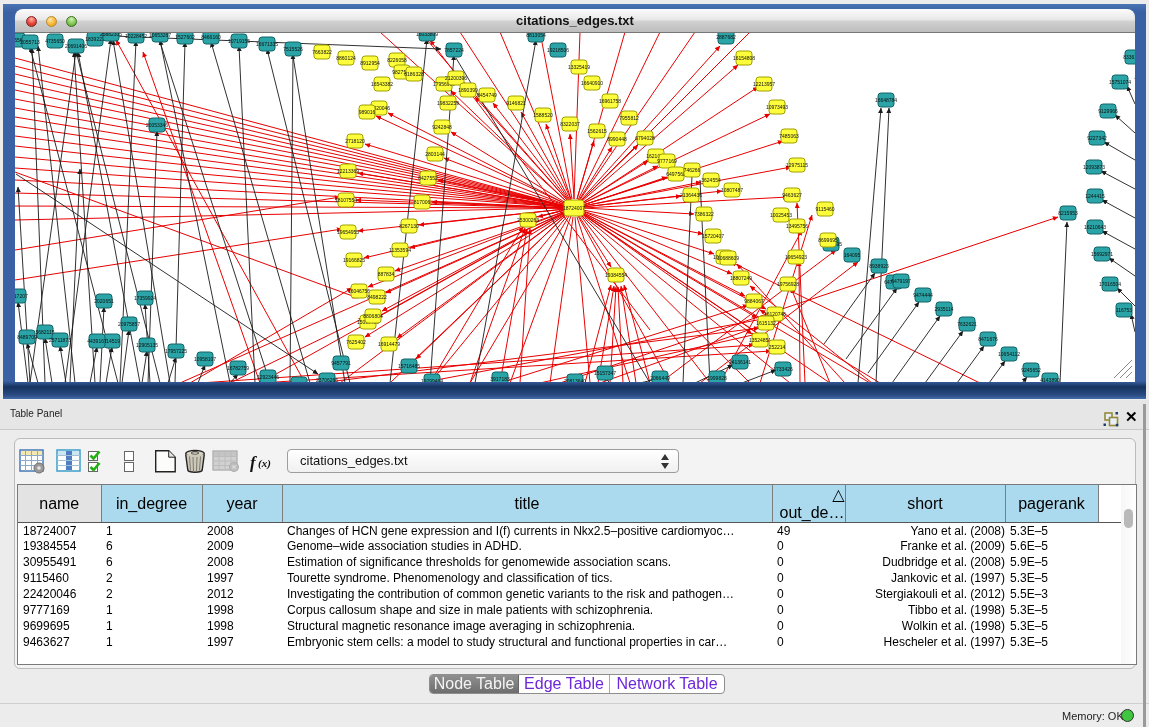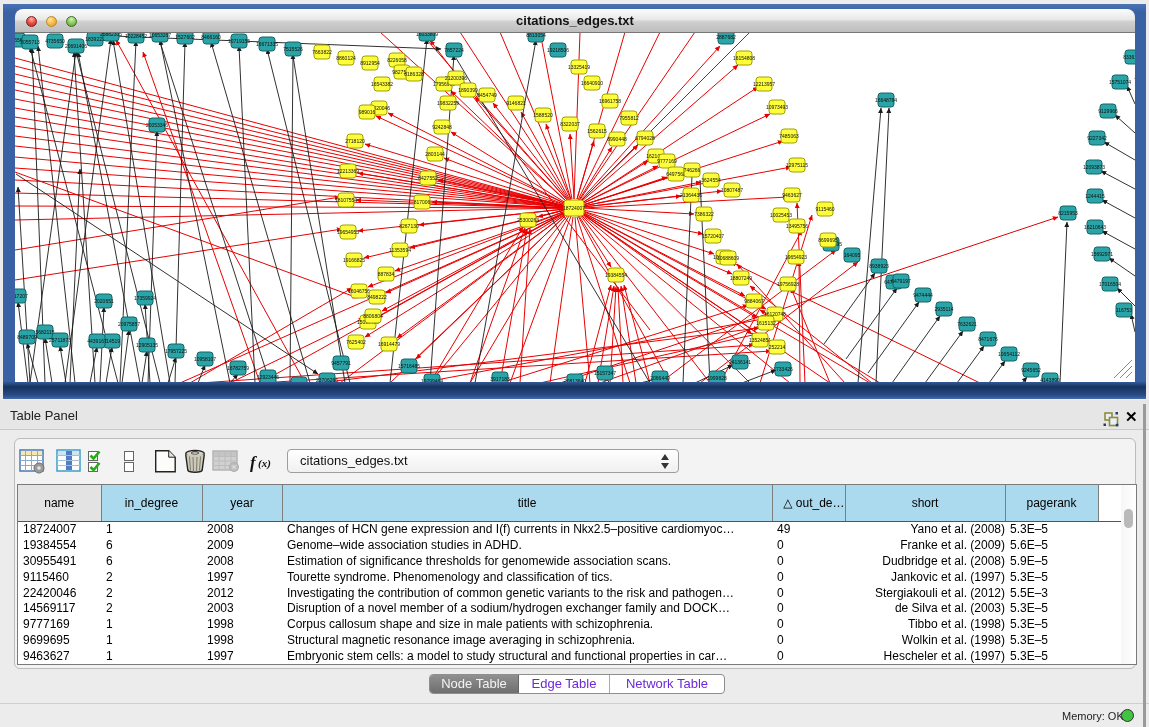--- a/index.html
+++ b/index.html
@@ -10,42 +10,42 @@
  border-radius:8px 8px 0 0;background:linear-gradient(180deg,#fbfbfb 0,#e9e9e9 45%,#d0d0d0 55%,#bdbdbd 100%);
  border-bottom:1px solid #777}
 .titlebar .tt{position:absolute;left:0;right:0;top:4px;text-align:center;font-size:13px;font-weight:bold;color:#111}
 .tl{position:absolute;top:6.5px;width:11px;height:11px;border-radius:50%}
 .tl.r{left:11px;background:radial-gradient(circle at 50% 25%,#ffb3ad,#e8453a 55%,#b52e27);border:1px solid #7e2420}
 .tl.y{left:31px;background:radial-gradient(circle at 35% 30%,#ffe7a8,#f6b231 60%,#d99a1f);border:0.5px solid #b88a28}
 .tl.g{left:51px;background:radial-gradient(circle at 50% 25%,#d2f0b5,#82c858 55%,#56992e);border:1px solid #40701f}
 .graph{position:absolute;left:15px;top:33px;width:1120px;height:349px;background:#fff;overflow:hidden}
 .tp-head{position:absolute;left:0;top:400px;width:1149px;height:30px;
  background:#e6e6e6;border-bottom:1px solid #c9c9c9}
-.tp-head .t{position:absolute;left:10px;top:8px;font-size:13px;color:#222}
+.tp-head .t{position:absolute;left:10px;top:8px;font-size:10px;color:#222}
 .handle{position:absolute;left:570px;top:399px;font-size:9px;color:#555}
 .fl-ic{position:absolute;left:1103px;top:411px}
 .x-ic{position:absolute;left:1125px;top:408px;font-size:15px;color:#000;font-weight:bold}
 .panelbox{position:absolute;left:14px;top:438px;width:1122px;height:231px;background:#f3f3f3;border:1px solid #bbb;border-radius:6px}
 .toolbar{position:absolute;left:0;top:432px;width:1149px;height:52px}
 .combo{position:absolute;left:287px;top:17px;width:392px;height:24px;background:linear-gradient(180deg,#fff,#f0f0f0);
  border:1px solid #9d9d9d;border-radius:4px;font-size:13px;color:#111;line-height:22px;padding-left:12px}
 .combo .arr{position:absolute;right:8px;top:4px}
 .tablewrap{position:absolute;left:17px;top:484px;width:1120px;height:181px;background:#fff;
  border:1px solid #7a7a7a;overflow:hidden}
 table.grid{border-collapse:collapse;table-layout:fixed;width:1103px;font-size:12px;color:#000}
 table.grid th{background:#abd9ed;border-right:1px solid #7d7d7d;border-bottom:1px solid #555;
- font-weight:normal;font-size:12px;height:36px;padding:0}
+ font-weight:normal;font-size:16px;height:20px;padding:0}
 table.grid th.c0{background:#e3e3e3}
 table.grid th.c7{border-bottom:1px solid #555}
 table.grid td{height:15.9px;padding:0 0 0 5px;white-space:nowrap;overflow:hidden}
 .c0{width:83px}.c1{width:101px}.c2{width:80px}.c3{width:490px}.c4{width:73px}.c5{width:160px}.c6{width:93px}.c7{border-right:none!important;background:#fff!important}
 td.c5{text-align:right;padding:0}td.c6{padding-left:4px}
 .vscroll{position:absolute;right:0;top:0;width:15px;height:179px;background:linear-gradient(90deg,#f6f6f6,#fff)}
 .vthumb{position:absolute;right:3px;top:24px;width:9px;height:19px;border-radius:5px;background:#b9b9b9}
-.tabs{position:absolute;left:429px;top:674px;height:20px;display:flex;font-size:13px;
+.tabs{position:absolute;left:429px;top:674px;height:20px;display:flex;font-size:16px;
  border:1px solid #8e8e8e;border-radius:4px;overflow:hidden;background:#fff}
 .tabs .seg{line-height:18px;text-align:center;color:#6d28d9;border-right:1px solid #aaa}
 .tabs .seg.on{background:linear-gradient(180deg,#909090,#6e6e6e);color:#f4f4f4;border-right:1px solid #666}
 .statusline{position:absolute;left:0;top:703px;width:1149px;border-top:1px solid #cfcfcf}
 .mem{position:absolute;left:1062px;top:710px;font-size:11px;color:#222}
 .memdot{position:absolute;left:1121px;top:709px;width:13px;height:13px;border-radius:50%;
  background:#3ec73e;border:1.5px solid #333}
 .edgeR{position:absolute;left:1143px;top:404px;width:3px;height:323px;background:#9a9a9a}
 </style></head><body>
 <div class="bluepanel"></div>
@@ -694,30 +694,20 @@
           <td class="c0">22420046</td>
           <td class="c1">2</td>
           <td class="c2">2012</td>
           <td class="c3">Investigating the contribution of common genetic variants to the risk and pathogen…</td>
           <td class="c4">0</td>
           <td class="c5">Stergiakouli et al. (2012)</td>
           <td class="c6">5.5E–3</td>
           <td class="c7"></td>
         </tr>
         <tr>
-          <td class="c0">14569117</td>
-          <td class="c1">2</td>
-          <td class="c2">2003</td>
-          <td class="c3">Disruption of a novel member of a sodium/hydrogen exchanger family and DOCK…</td>
-          <td class="c4">0</td>
-          <td class="c5">de Silva et al. (2003)</td>
-          <td class="c6">5.3E–5</td>
-          <td class="c7"></td>
-        </tr>
-        <tr>
           <td class="c0">9777169</td>
           <td class="c1">1</td>
           <td class="c2">1998</td>
           <td class="c3">Corpus callosum shape and size in male patients with schizophrenia.</td>
           <td class="c4">0</td>
           <td class="c5">Tibbo et al. (1998)</td>
           <td class="c6">5.3E–5</td>
           <td class="c7"></td>
         </tr>
         <tr>

